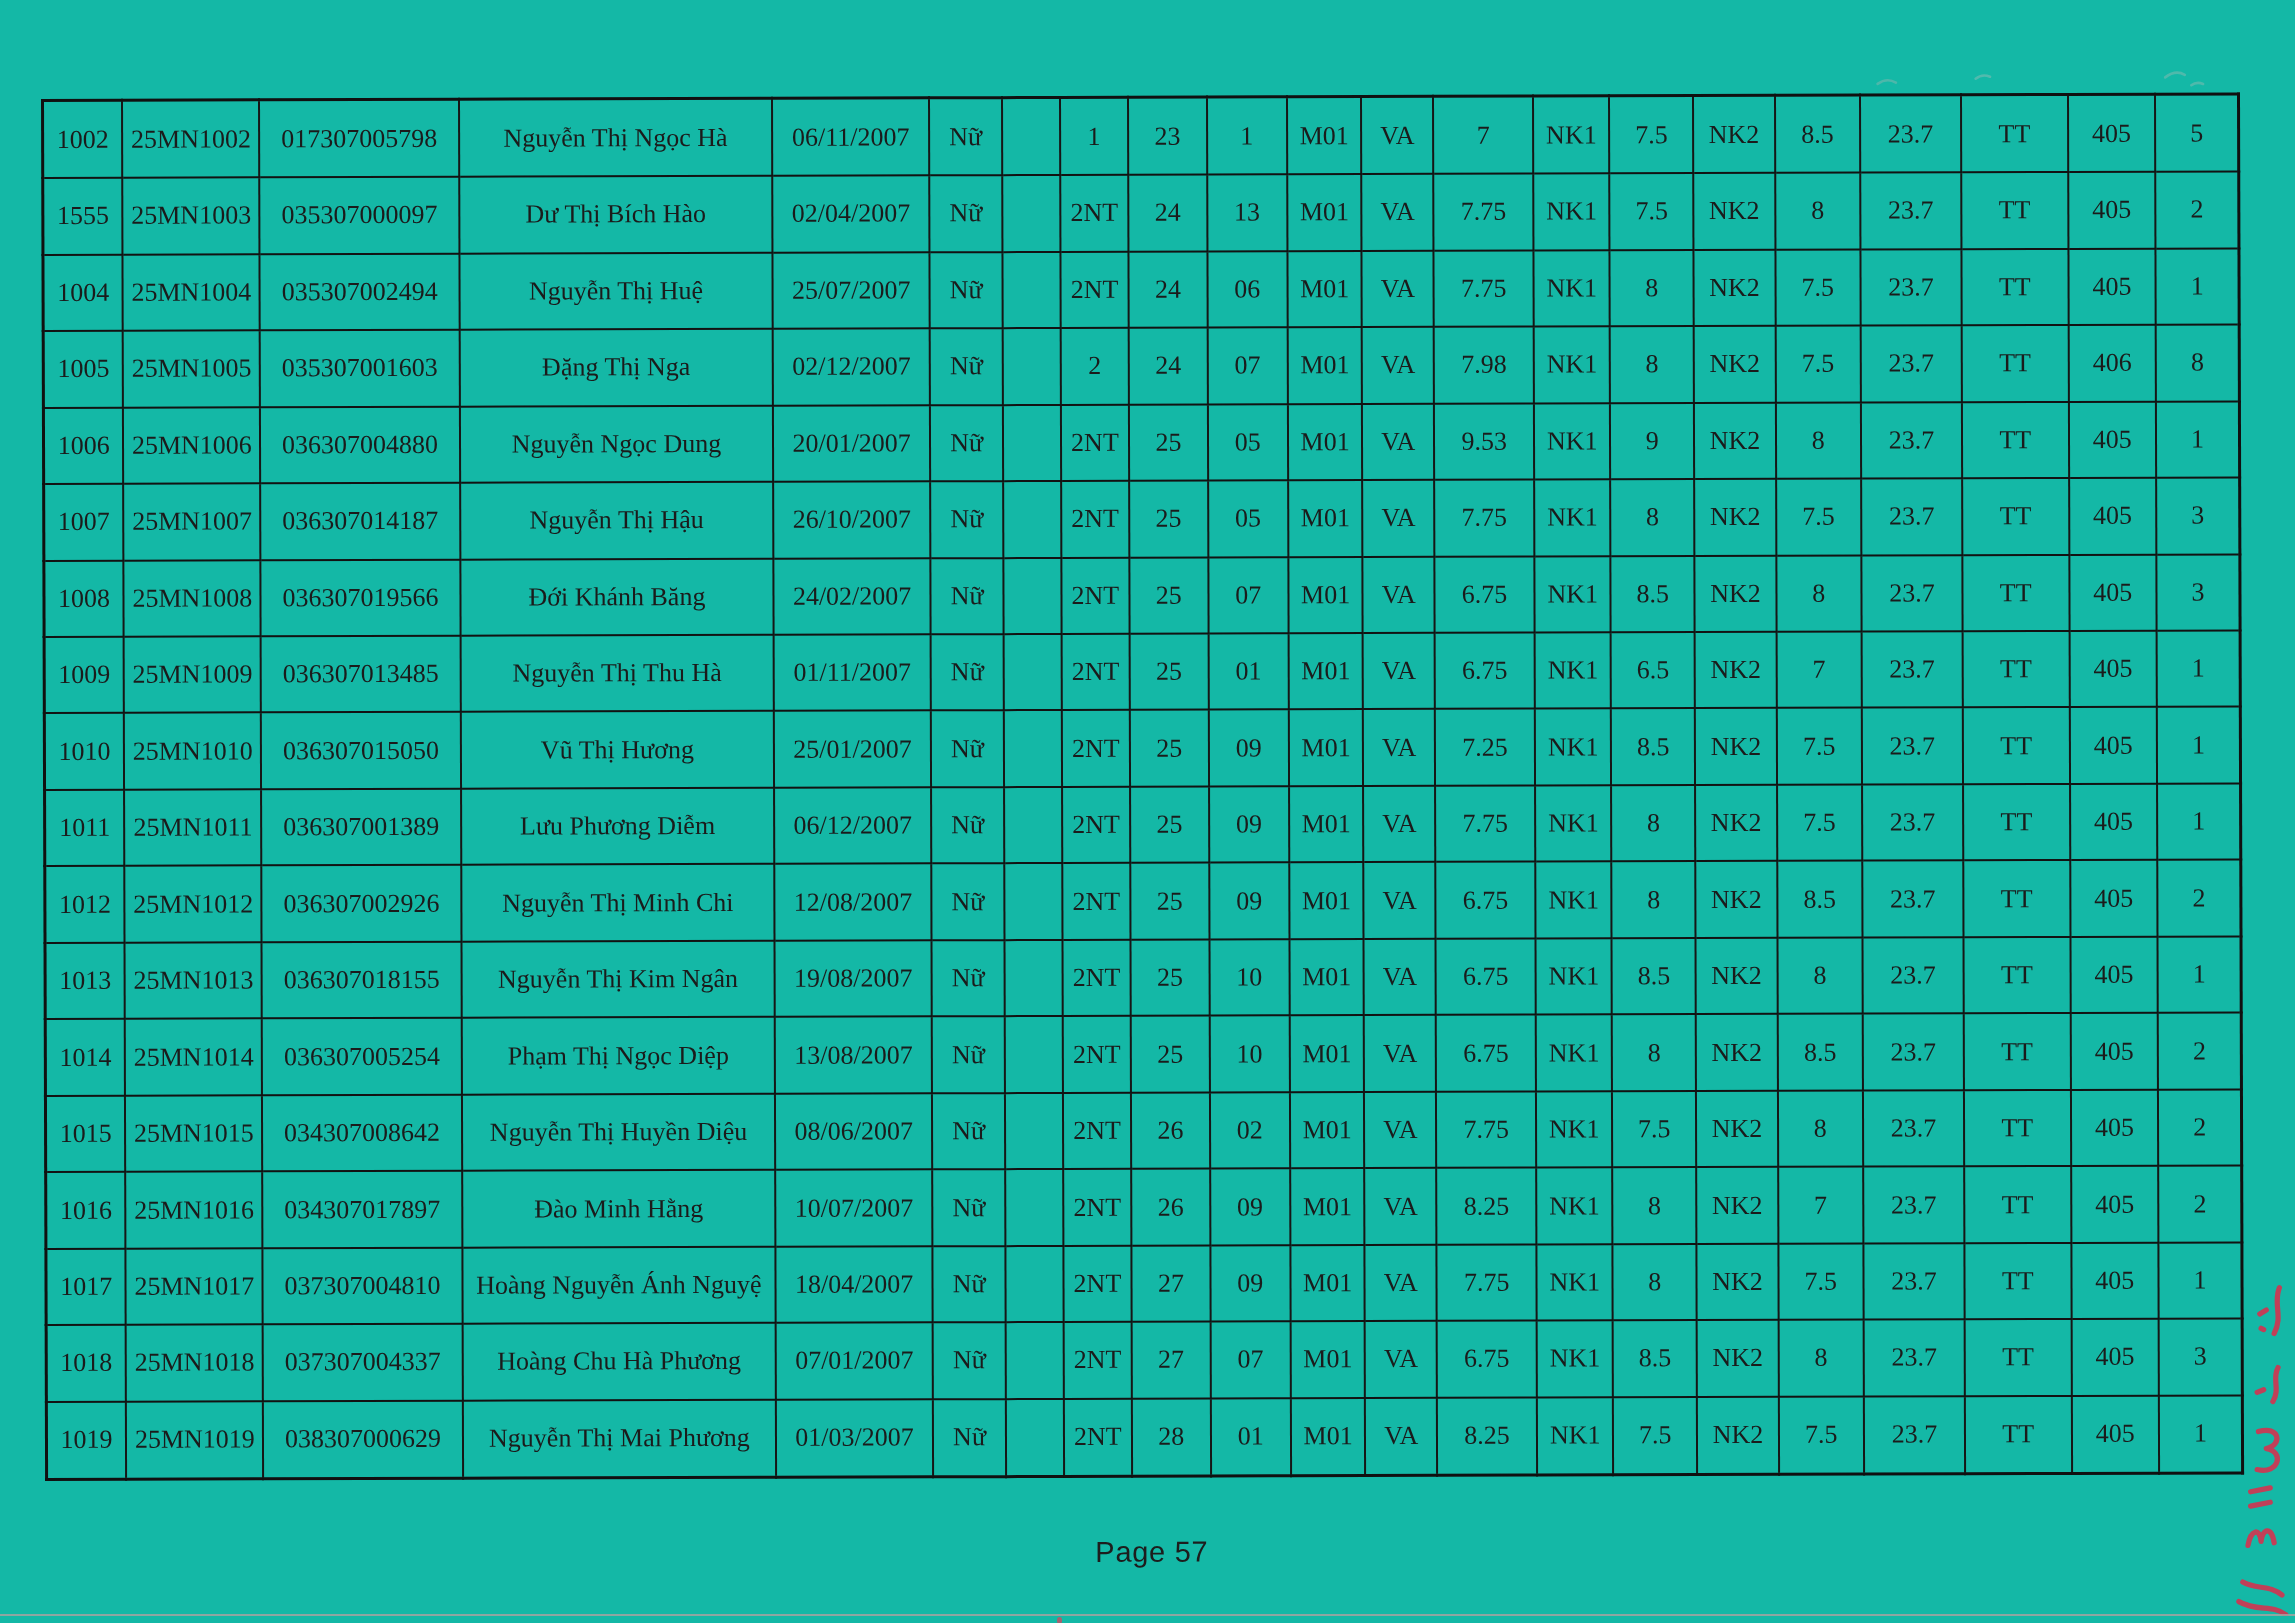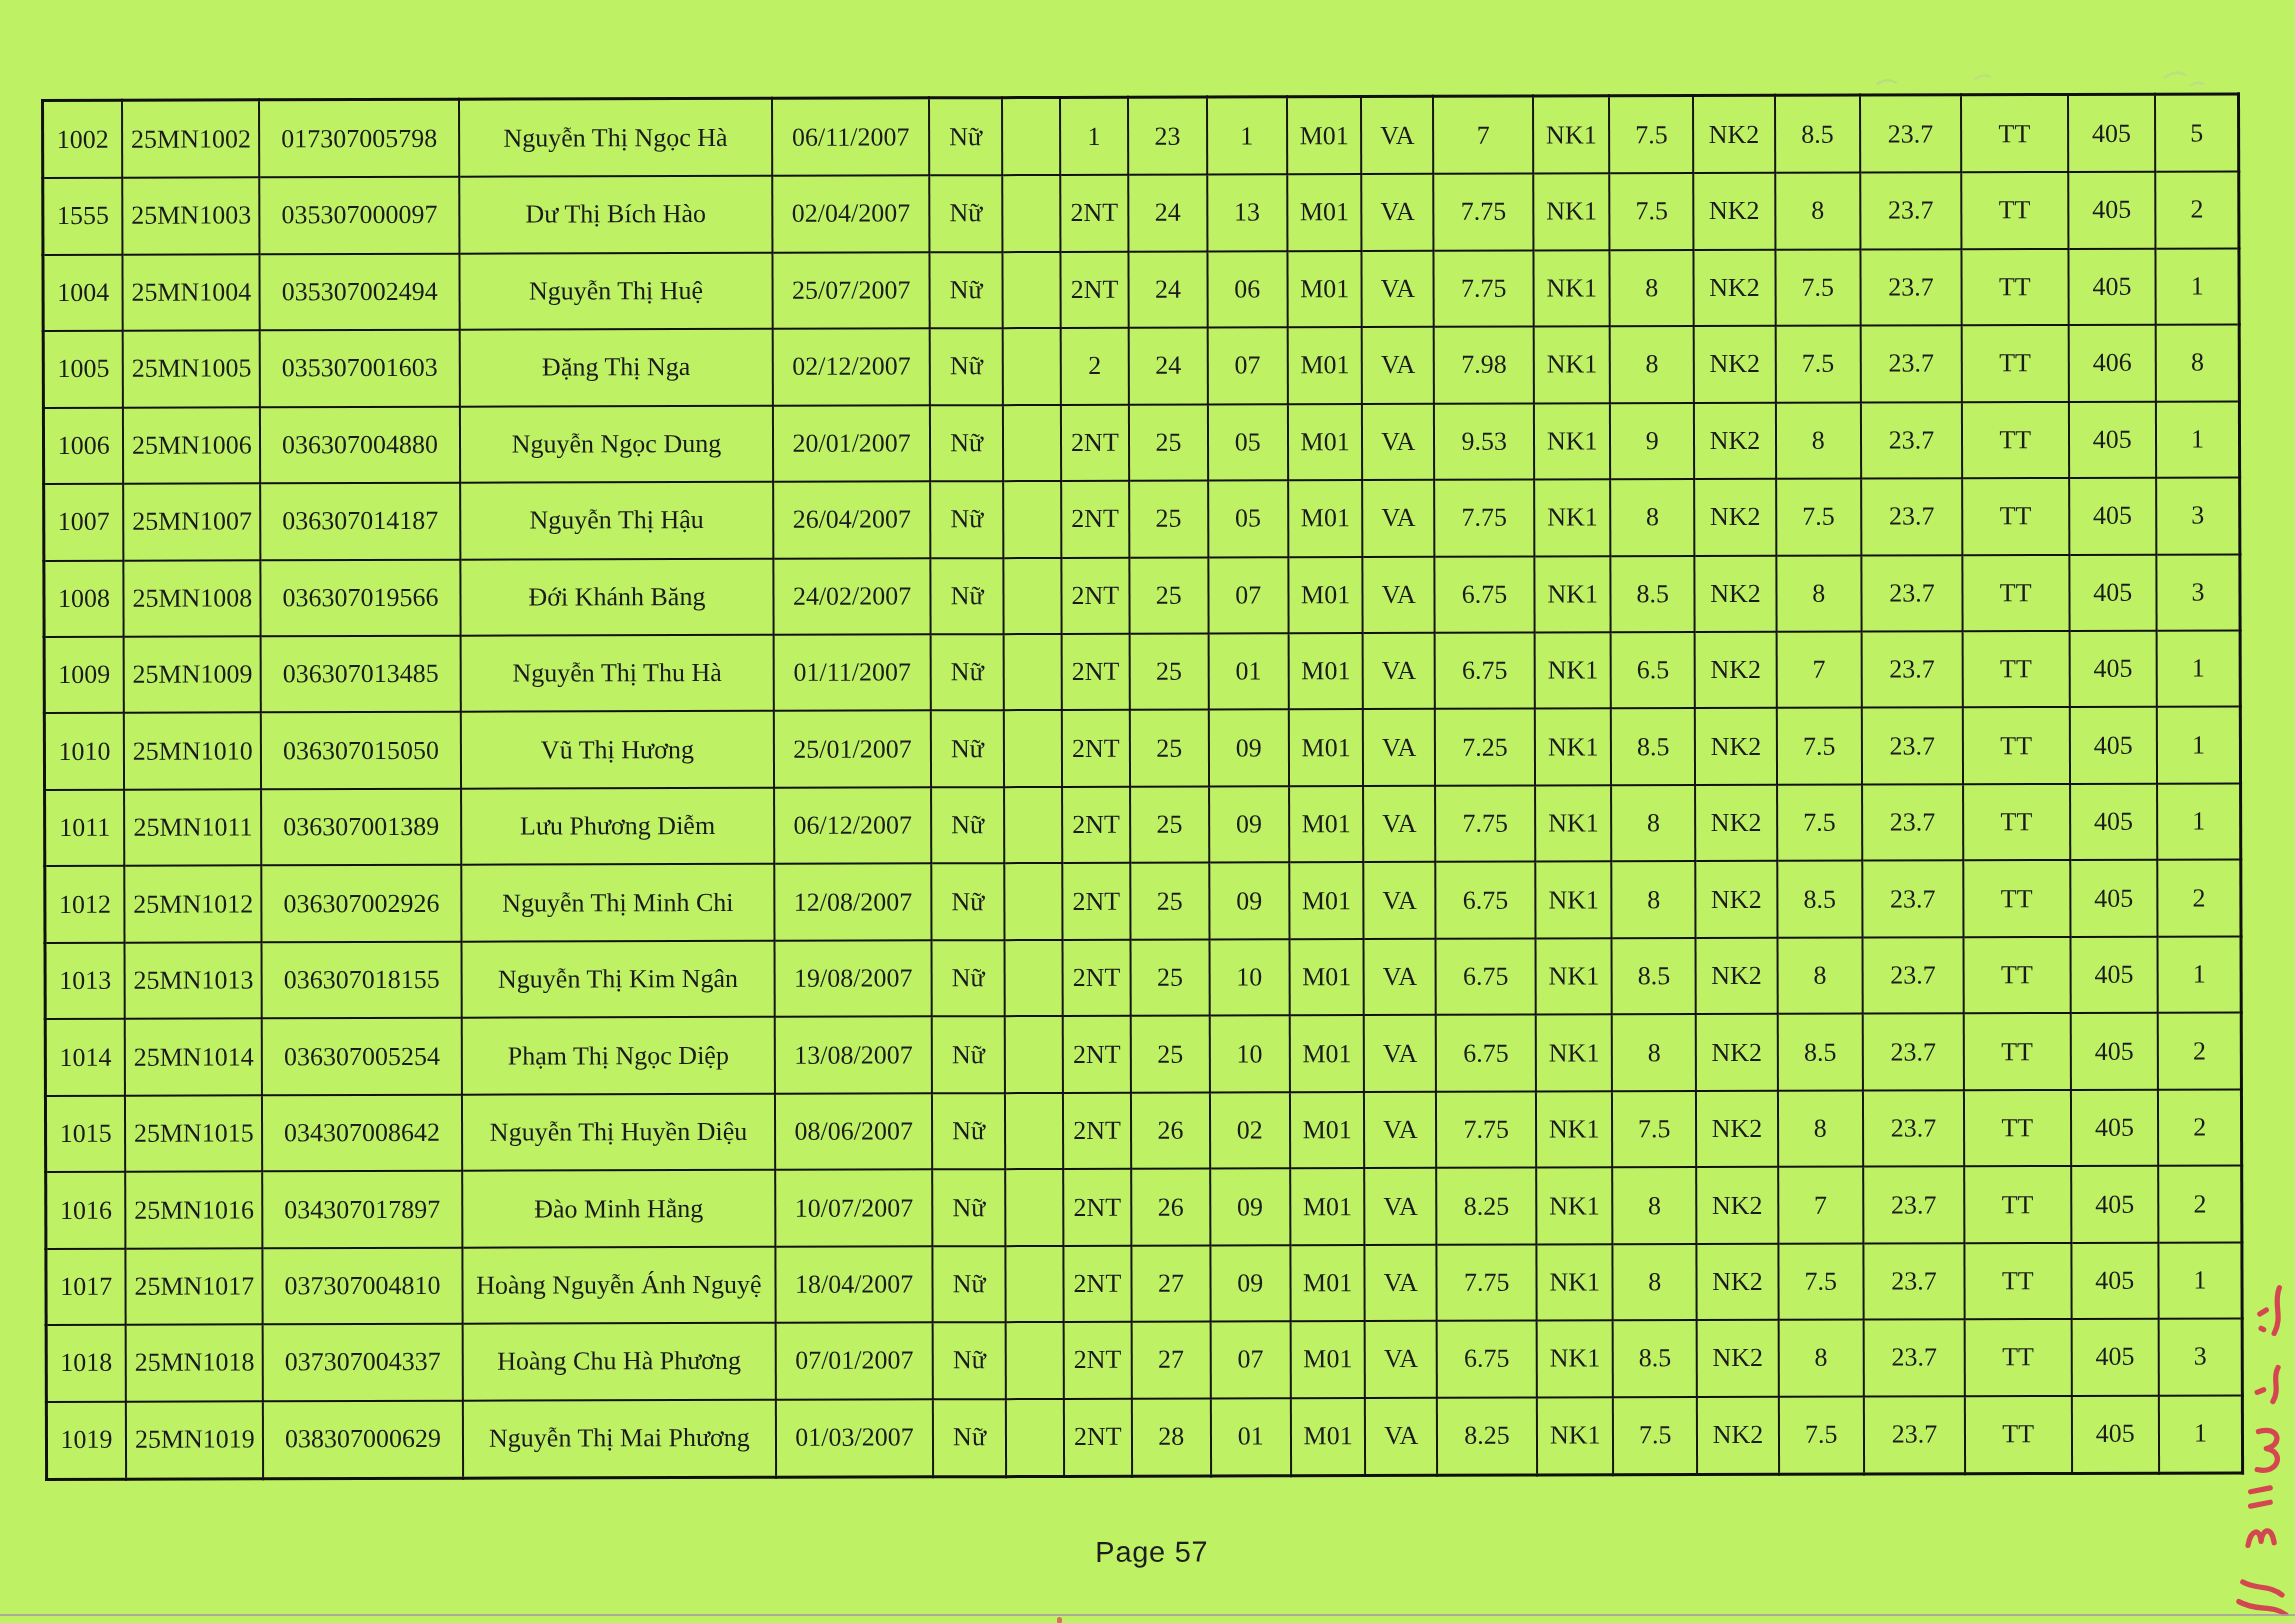--- a/index.html
+++ b/index.html
@@ -2,21 +2,21 @@
 <html style="font-size:10.5px"><head>
 <meta charset="utf-8">
 <style>
   html,body{margin:0;padding:0;}
   body{
     width:2295px;height:1624px;overflow:hidden;position:relative;
     background:#f2f1ee;
     font-family:"Liberation Serif","DejaVu Serif",serif;
   }
   .page{
-    position:absolute;inset:0;background:#bef264;overflow:hidden;padding-left:44px;
+    position:absolute;inset:0;background:#14b8a6;overflow:hidden;padding-left:44px;
   }
   
   .tilt{
     position:absolute;inset:0;
     transform:rotate(-0.17deg);
     transform-origin:41px 99px;
   }
   table.results{
     position:absolute;left:41px;top:99px;width:2199px;height:1382px;
     border-collapse:collapse;table-layout:fixed;
@@ -195,21 +195,21 @@
     <td>23.7</td>
     <td>TT</td>
     <td>405</td>
     <td>1</td>
   </tr>
           <tr>
     <td>1007</td>
     <td>25MN1007</td>
     <td>036307014187</td>
     <td class="c-name">Nguyễn Thị Hậu</td>
-    <td>26/04/2007</td>
+    <td>26/10/2007</td>
     <td>Nữ</td>
     <td></td>
     <td>2NT</td>
     <td>25</td>
     <td>05</td>
     <td>M01</td>
     <td>VA</td>
     <td class="c-low">7.75</td>
     <td>NK1</td>
     <td>8</td>

